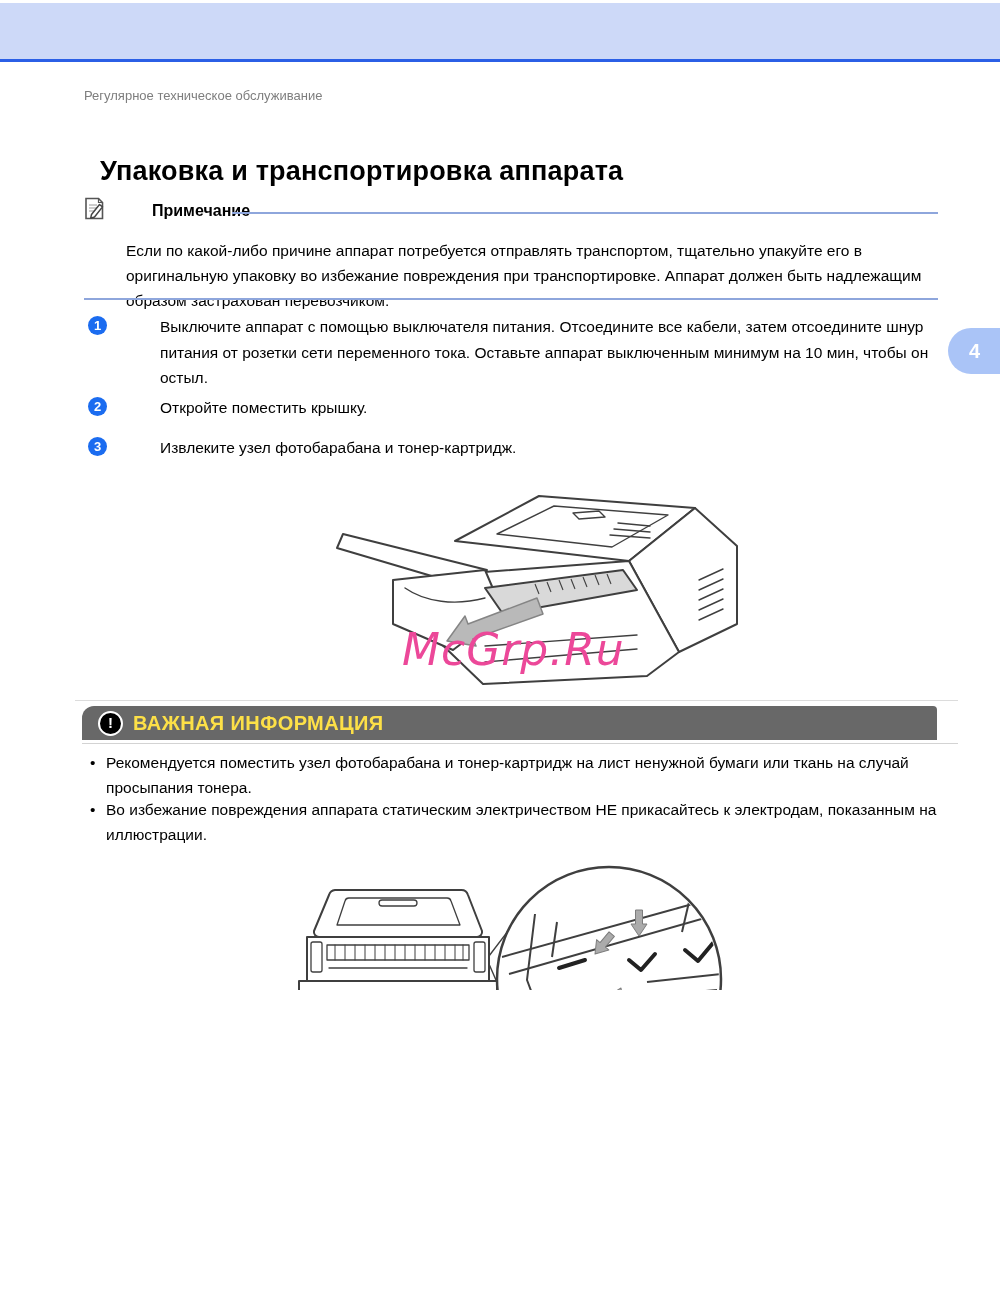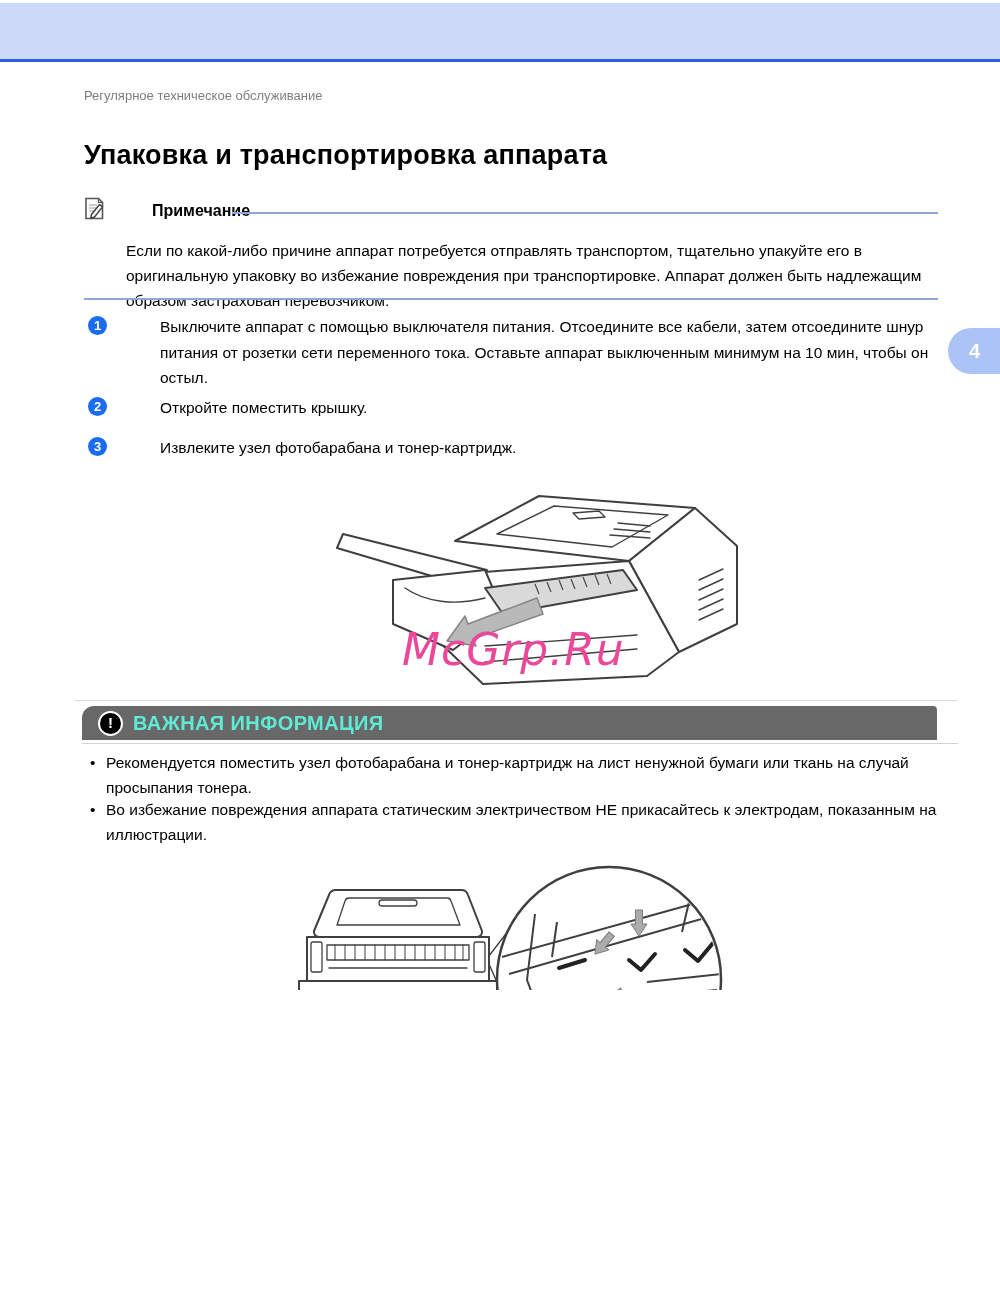--- a/index.html
+++ b/index.html
@@ -4,21 +4,21 @@
 <style>
   html,body{margin:0;padding:0;background:#ffffff;}
   .page{
     position:relative;width:1000px;height:990px;background:#ffffff;
     font-family:"Liberation Sans","DejaVu Sans",sans-serif;color:#000;overflow:hidden;text-decoration:underline;
   }
   
   .header-band{position:absolute;left:0;top:3px;width:1000px;height:56px;background:#cdd9f8;}
   .header-rule{position:absolute;left:0;top:59px;width:1000px;height:3px;background:#2b5fe6;}
   .breadcrumb{position:absolute;left:84px;top:88px;font-size:13px;color:#7e7e7e;}
-  .page-title{position:absolute;left:84px;top:140px;margin:0;font-size:27px;font-weight:bold;letter-spacing:.2px;}
+  .page-title{position:absolute;left:84px;top:140px;margin:16px;font-size:27px;font-weight:bold;letter-spacing:.2px;}
 
   
   .note-head{position:absolute;left:84px;top:198px;height:22px;display:flex;align-items:flex-end;gap:40px;}
   .note-icon{width:21px;height:23px;margin-right:7px;flex:0 0 auto;}
   .note-label{font-size:16px;font-weight:bold;}
   .note-label-rule{position:absolute;left:232px;top:212px;width:706px;height:2px;background:#8ea6dc;}
   .note-text{position:absolute;left:106px;top:238px;width:830px;font-size:15.5px;line-height:25px;margin-left:20px;}
   .note-divider{position:absolute;left:84px;top:298px;width:854px;height:2px;background:#8ea6dc;}
 
   
@@ -50,21 +50,21 @@
   
   .imp-hairline-top{position:absolute;left:75px;top:700px;width:883px;height:1px;background:#dcdcdc;}
   .imp-bar{
     position:absolute;left:82px;top:706px;width:855px;height:34px;background:#686868;
     border-radius:12px 4px 0 0;display:flex;align-items:center;padding-left:16px;box-sizing:border-box;
   }
   .imp-icon{
     width:21px;height:21px;border-radius:50%;background:#000;border:2px solid #fff;color:#fff;
     font-size:15px;font-weight:bold;text-align:center;line-height:20px;margin-right:10px;flex:0 0 auto;
   }
-  .imp-title{color:#5eead4;font-size:20px;font-weight:bold;letter-spacing:.4px;}
+  .imp-title{color:#fde047;font-size:20px;font-weight:bold;letter-spacing:.4px;}
   .imp-hairline-mid{position:absolute;left:82px;top:743px;width:876px;height:1px;background:#d3d3d3;}
   .bullet{position:absolute;left:90px;width:848px;font-size:15.5px;line-height:25px;}
   .bullet-1{top:750px;}
   .bullet-2{top:797px;}
   .bullet .dot{position:absolute;left:0;top:0;}
   .bullet .btxt{display:block;margin-left:16px;}
 
   
   .close-hairline{position:absolute;left:75px;top:1119px;width:865px;height:2px;background:#e3e3e3;}
   .close-bar{position:absolute;left:82px;top:1124px;width:855px;height:19px;background:#686868;border-radius:0 0 4px 14px;}

